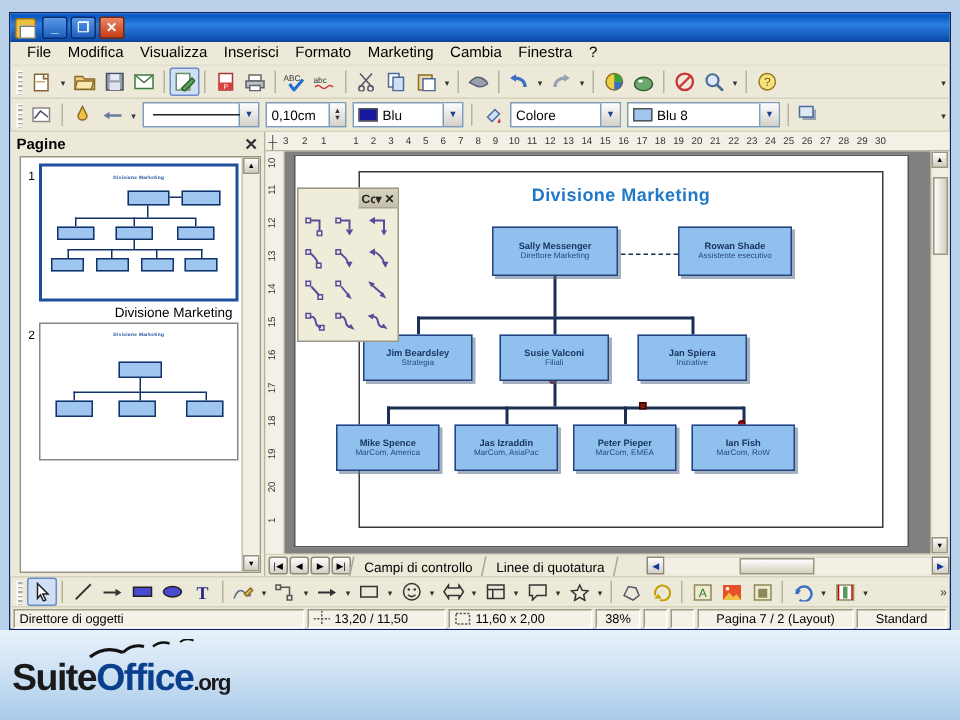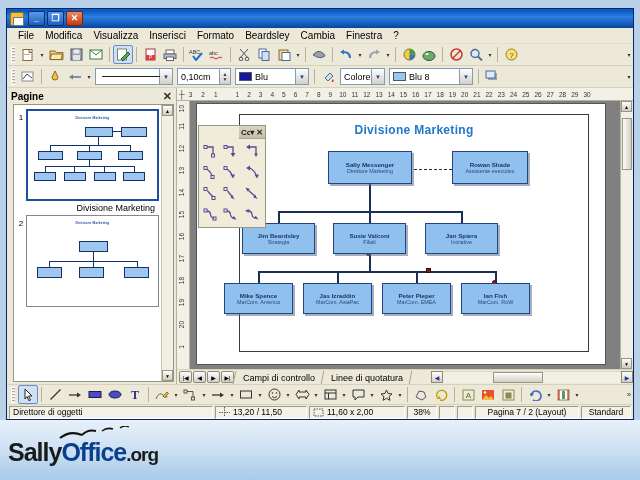--- a/index.html
+++ b/index.html
@@ -213,21 +213,21 @@
   
   #banner{
     position:absolute;left:0;top:420px;width:640px;height:60px;
     background:linear-gradient(to bottom,#e8f1fa 0%,#cfe2f4 45%,#a8cae9 100%);
     overflow:hidden;
   }
   #oo-logo{position:absolute;left:8px;top:6px;}
   #oo-word{font-size:25px;font-weight:bold;letter-spacing:-1px;line-height:1;}
   #oo-word .open{color:#1a1a1a;}
   #oo-word .office{color:#0a3f8e;}
-  #oo-word .org{color:#1a1a1a;font-size:19px;}
+  #oo-word .org{color:#1a1a1a;font-size:15px;}
   #oo-tag{font-size:9px;color:#7d99b5;margin-top:-1px;margin-left:14px;letter-spacing:.3px;}
 </style>
 </head>
 <body>
 
 <div id="app-window">
 
   <div id="titlebar">
     <div class="tb-icon"></div>
     <div class="winbtns">
@@ -236,21 +236,21 @@
       <div class="winbtn close">✕</div>
     </div>
   </div>
 
   <div id="menubar">
     <div class="mi">File</div>
     <div class="mi">Modifica</div>
     <div class="mi">Visualizza</div>
     <div class="mi">Inserisci</div>
     <div class="mi">Formato</div>
-    <div class="mi">Beardsley</div>
+    <div class="mi">Marketing</div>
     <div class="mi">Cambia</div>
     <div class="mi">Finestra</div>
     <div class="mi">?</div>
   </div>
 
   <div class="toolbar">
     <div class="grip"></div>
     <div class="tbtn">
       <svg width="14" height="14">
           <rect x="2" y="1.5" width="9" height="11" fill="#fff" stroke="#86683a"></rect>
@@ -434,25 +434,25 @@
       <div class="val">Blu</div>
       <div class="arrow">▼</div>
     </div>
     <div class="tsep"></div>
     <div class="tbtn">
       <svg width="13" height="13">
           <path d="M3 8l5-5 3 3-5 5z" fill="#cfe0f5" stroke="#4a6a9a"></path>
           <path d="M11 9c1 1.5 1 3-.5 3S10 10.5 11 9z" fill="#c33"></path>
         </svg>
     </div>
-    <div class="combo" style="width:45px">
+    <div class="combo" style="width:74px">
       <div class="val">Colore</div>
       <div class="arrow">▼</div>
     </div>
-    <div class="combo" style="width:84px">
+    <div class="combo" style="width:102px">
       <div class="swatch" style="background:#9fc6ee"></div>
       <div class="val">Blu 8</div>
       <div class="arrow">▼</div>
     </div>
     <div class="tsep"></div>
     <div class="tbtn">
       <svg width="14" height="13">
           <rect x="3" y="3" width="9" height="7" fill="#9aa3b2"></rect>
           <rect x="1" y="1" width="9" height="7" fill="#dfe8f5" stroke="#4a6a9a"></rect>
         </svg>
@@ -935,30 +935,30 @@
     <div class="sb-cell inset" style="width:96px">
       <svg width="11" height="10" style="margin-right:3px">
           <rect x="1" y="2" width="9" height="7" fill="none" stroke="#555" stroke-dasharray="1.5 1"></rect>
         </svg>
       <span>11,60 x 2,00</span>
     </div>
     <div class="sb-cell inset" style="width:30px;justify-content:center">38%</div>
     <div class="sb-cell inset" style="width:16px"></div>
     <div class="sb-cell inset" style="width:16px"></div>
     <div class="sb-cell inset" style="width:104px;justify-content:center">Pagina 7 / 2 (Layout)</div>
-    <div class="sb-cell inset" style="width:50px;justify-content:center">Standard</div>
+    <div class="sb-cell inset" style="width:60px;justify-content:center">Standard</div>
   </div>
 </div>
 
 <div id="banner">
   <div id="oo-logo">
     <svg width="120" height="18" style="display:block;margin-left:50px;margin-bottom:-4px">
       <path d="M2 12q10-8 22-3" fill="none" stroke="#111" stroke-width="2.2"></path>
       <path d="M24 9q6-6 14-4" fill="none" stroke="#111" stroke-width="2"></path>
       <path d="M44 5q5-4 11-2" fill="none" stroke="#111" stroke-width="1.6"></path>
       <path d="M62 2q4-3 9-1" fill="none" stroke="#111" stroke-width="1.3"></path>
     </svg>
     <div id="oo-word">
-      <span class="open">Sally</span><span class="office">Office</span><span class="org">.org</span>
+      <span class="open">Suite</span><span class="office">Office</span><span class="org">.org</span>
     </div>
   </div>
 
 </div>
 
 </body></html>

